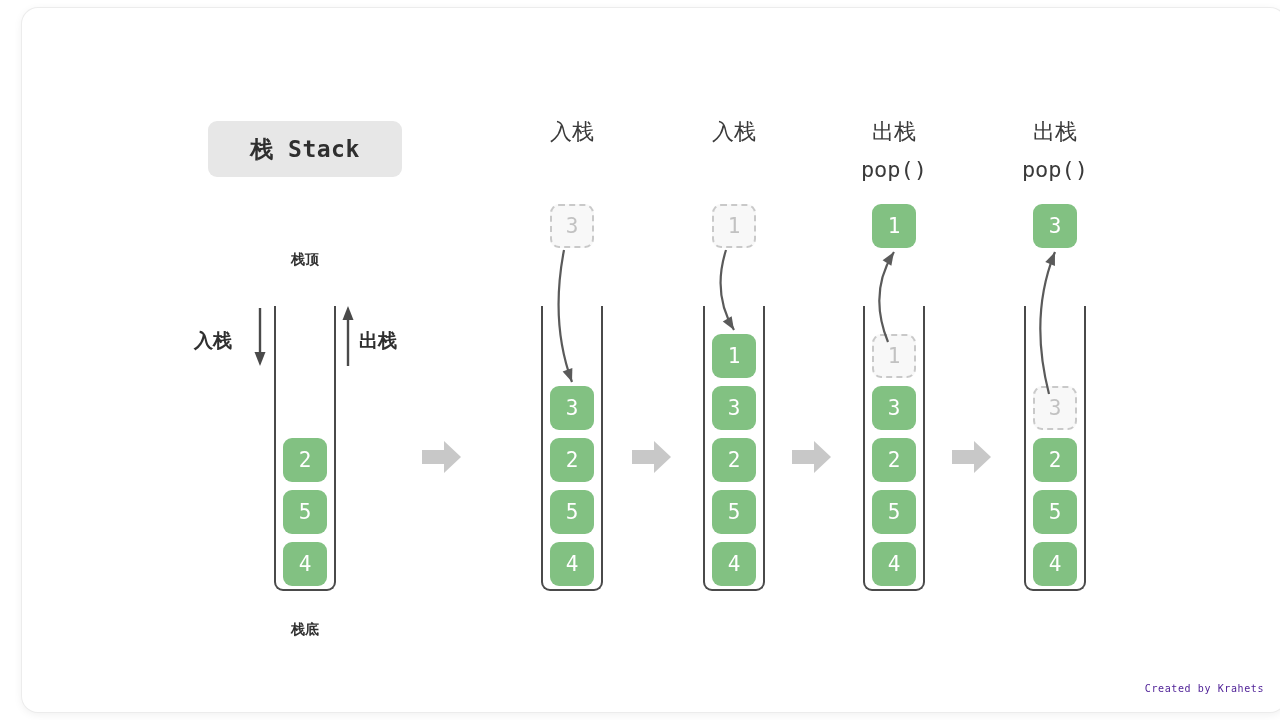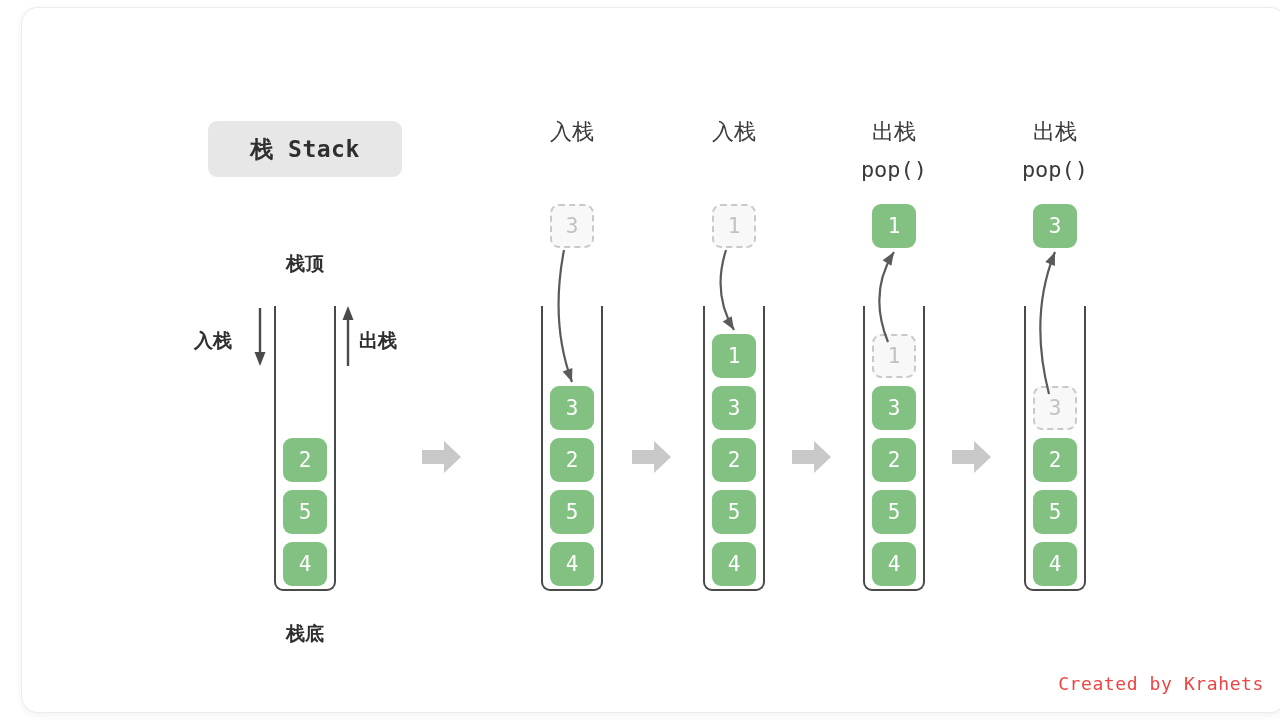--- a/index.html
+++ b/index.html
@@ -85,29 +85,29 @@
   }
   .float-box.solid { background: #82c182; color: #ffffff; }
   .float-box.ghost { background: #f8f8f8; color: #c2c2c2; border: 2px dashed #c9c9c9; }
 
   
   .side-label {
     font-size: 19px; font-weight: 700; color: #2f2f2f;
     white-space: nowrap;
   }
   .cap-label {
-    font-size: 19px; font-weight: 700; color: #2f2f2f;
+    font-size: 14px; font-weight: 700; color: #2f2f2f;
     text-align: center; white-space: nowrap;
   }
 
   
   #credit {
     right: 22px; bottom: 18px;
     font-family: "DejaVu Sans Mono", "Liberation Mono", monospace;
-    font-size: 18px; color: #ef4444;
+    font-size: 10px; color: #4c1d95;
     letter-spacing: 0.6px;
   }
 
   svg { display: block; overflow: visible; }
 </style>
 </head>
 <body>
 
 <div id="card">
 

